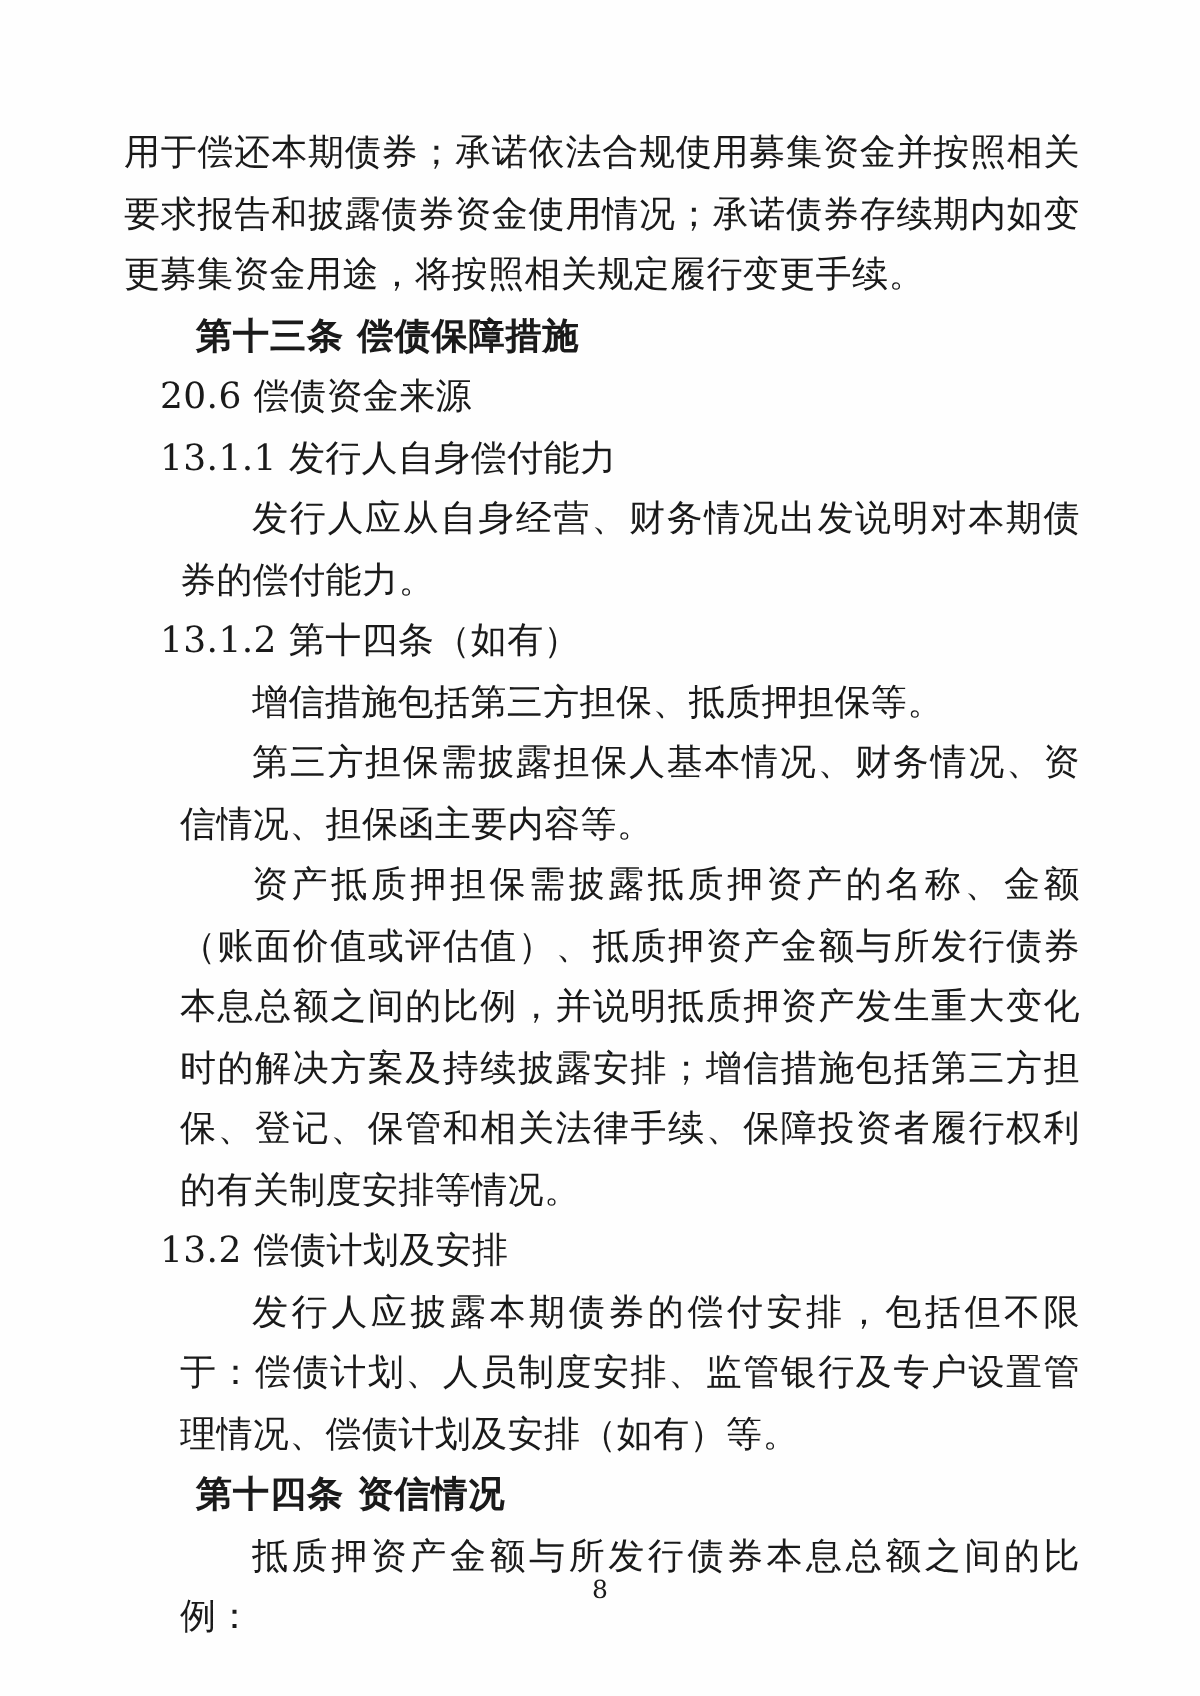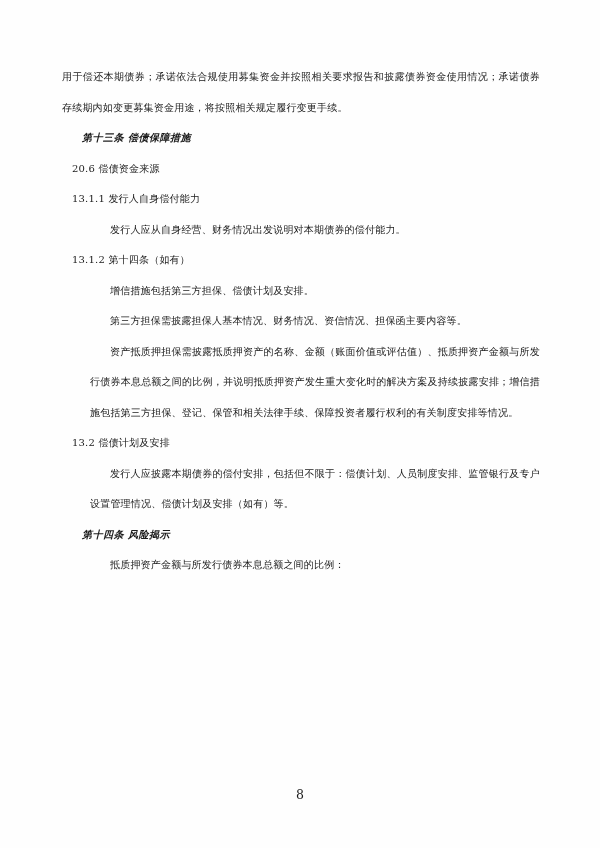--- a/index.html
+++ b/index.html
@@ -16,42 +16,41 @@
   }
   .page {
     position: relative;
     width: 600px;
     height: 848px;
     background: #fefefe;
     box-sizing: border-box;
     padding: 62px 60px 40px 62px;
   }
   .doc-body {
-    font-size: 10px;
+    font-size: 18px;
     line-height: 30.5px;
     text-align: justify;
     text-justify: inter-ideograph;
     letter-spacing: 0.2px;
   }
   p {
     margin: 0;
     padding: 0;
   }
   .para {
     text-indent: 2em;
     margin-left: 28px;
   }
   .para-noindent {
     text-indent: 0;
   }
   .heading {
     text-indent: 2em;
     font-weight: bold;
     letter-spacing: 0.5px;
-    font-style: italic;
   }
   .sub-heading {
     text-indent: 1em;
     font-weight: normal;
   }
   .sub-heading-bold {
     text-indent: 1em;
     font-weight: normal;
   }
   .page-number {
@@ -69,22 +68,22 @@
 <body>
 
 <div class="page">
   <div class="doc-body">
     <p class="para-noindent">用于偿还本期债券；承诺依法合规使用募集资金并按照相关要求报告和披露债券资金使用情况；承诺债券存续期内如变更募集资金用途，将按照相关规定履行变更手续。</p>
     <p class="heading">第十三条  偿债保障措施</p>
     <p class="sub-heading">20.6  偿债资金来源</p>
     <p class="sub-heading">13.1.1  发行人自身偿付能力</p>
     <p class="para">发行人应从自身经营、财务情况出发说明对本期债券的偿付能力。</p>
     <p class="sub-heading">13.1.2  第十四条（如有）</p>
-    <p class="para">增信措施包括第三方担保、偿债计划及安排。</p>
+    <p class="para">增信措施包括第三方担保、抵质押担保等。</p>
     <p class="para">第三方担保需披露担保人基本情况、财务情况、资信情况、担保函主要内容等。</p>
     <p class="para">资产抵质押担保需披露抵质押资产的名称、金额（账面价值或评估值）、抵质押资产金额与所发行债券本息总额之间的比例，并说明抵质押资产发生重大变化时的解决方案及持续披露安排；增信措施包括第三方担保、登记、保管和相关法律手续、保障投资者履行权利的有关制度安排等情况。</p>
     <p class="sub-heading-bold">13.2  偿债计划及安排</p>
     <p class="para">发行人应披露本期债券的偿付安排，包括但不限于：偿债计划、人员制度安排、监管银行及专户设置管理情况、偿债计划及安排（如有）等。</p>
-    <p class="heading">第十四条  风险揭示</p>
+    <p class="heading">第十四条  资信情况</p>
     <p class="para">抵质押资产金额与所发行债券本息总额之间的比例：</p>
   </div>
   <div class="page-number">8</div>
 </div>
 
 </body></html>

